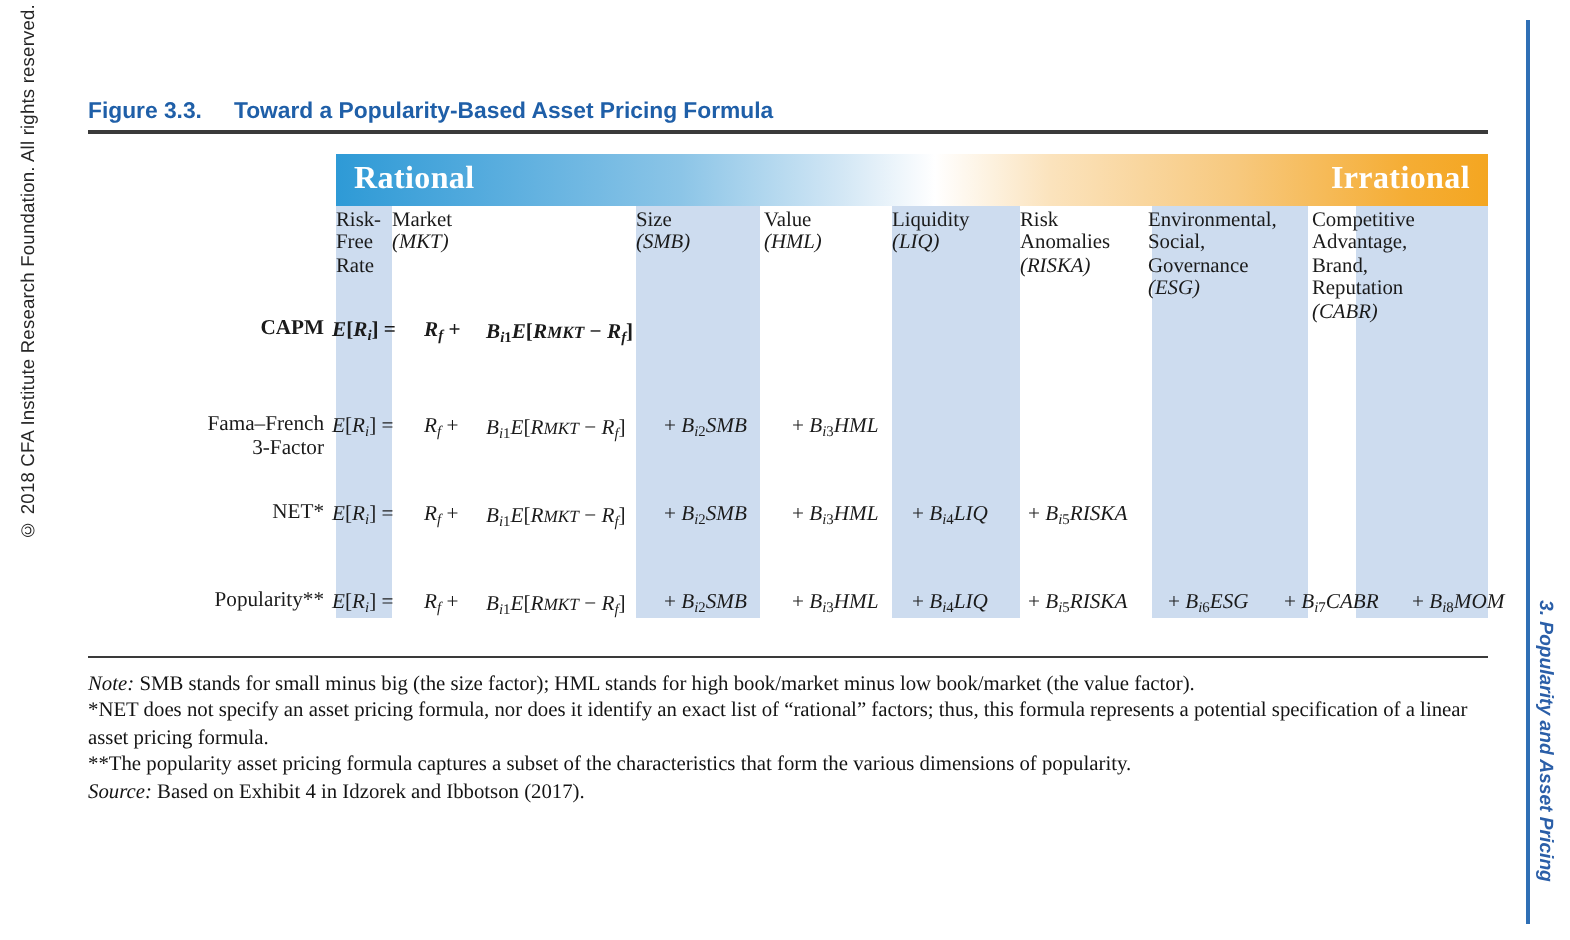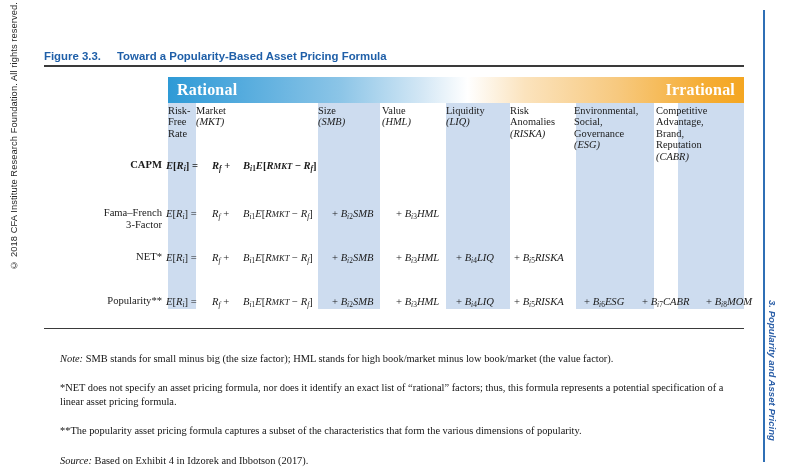--- a/index.html
+++ b/index.html
@@ -194,21 +194,21 @@
     background: #3a3a3a;
   }
   #notes {
     position: absolute;
     left: 44px; top: 336px;
     width: 702px;
     font-size: 10.4px;
     line-height: 13.4px;
     color: #141414;
   }
-  #notes p { margin: 16px; }
+  #notes p { margin: 0; }
   #notes .lead { font-style: italic; }
 </style>
 </head>
 <body>
 
 <div id="copyright-strip">
   <span class="vtext">© 2018 CFA Institute Research Foundation. All rights reserved.</span>
 </div>
 
 <div id="running-head">

